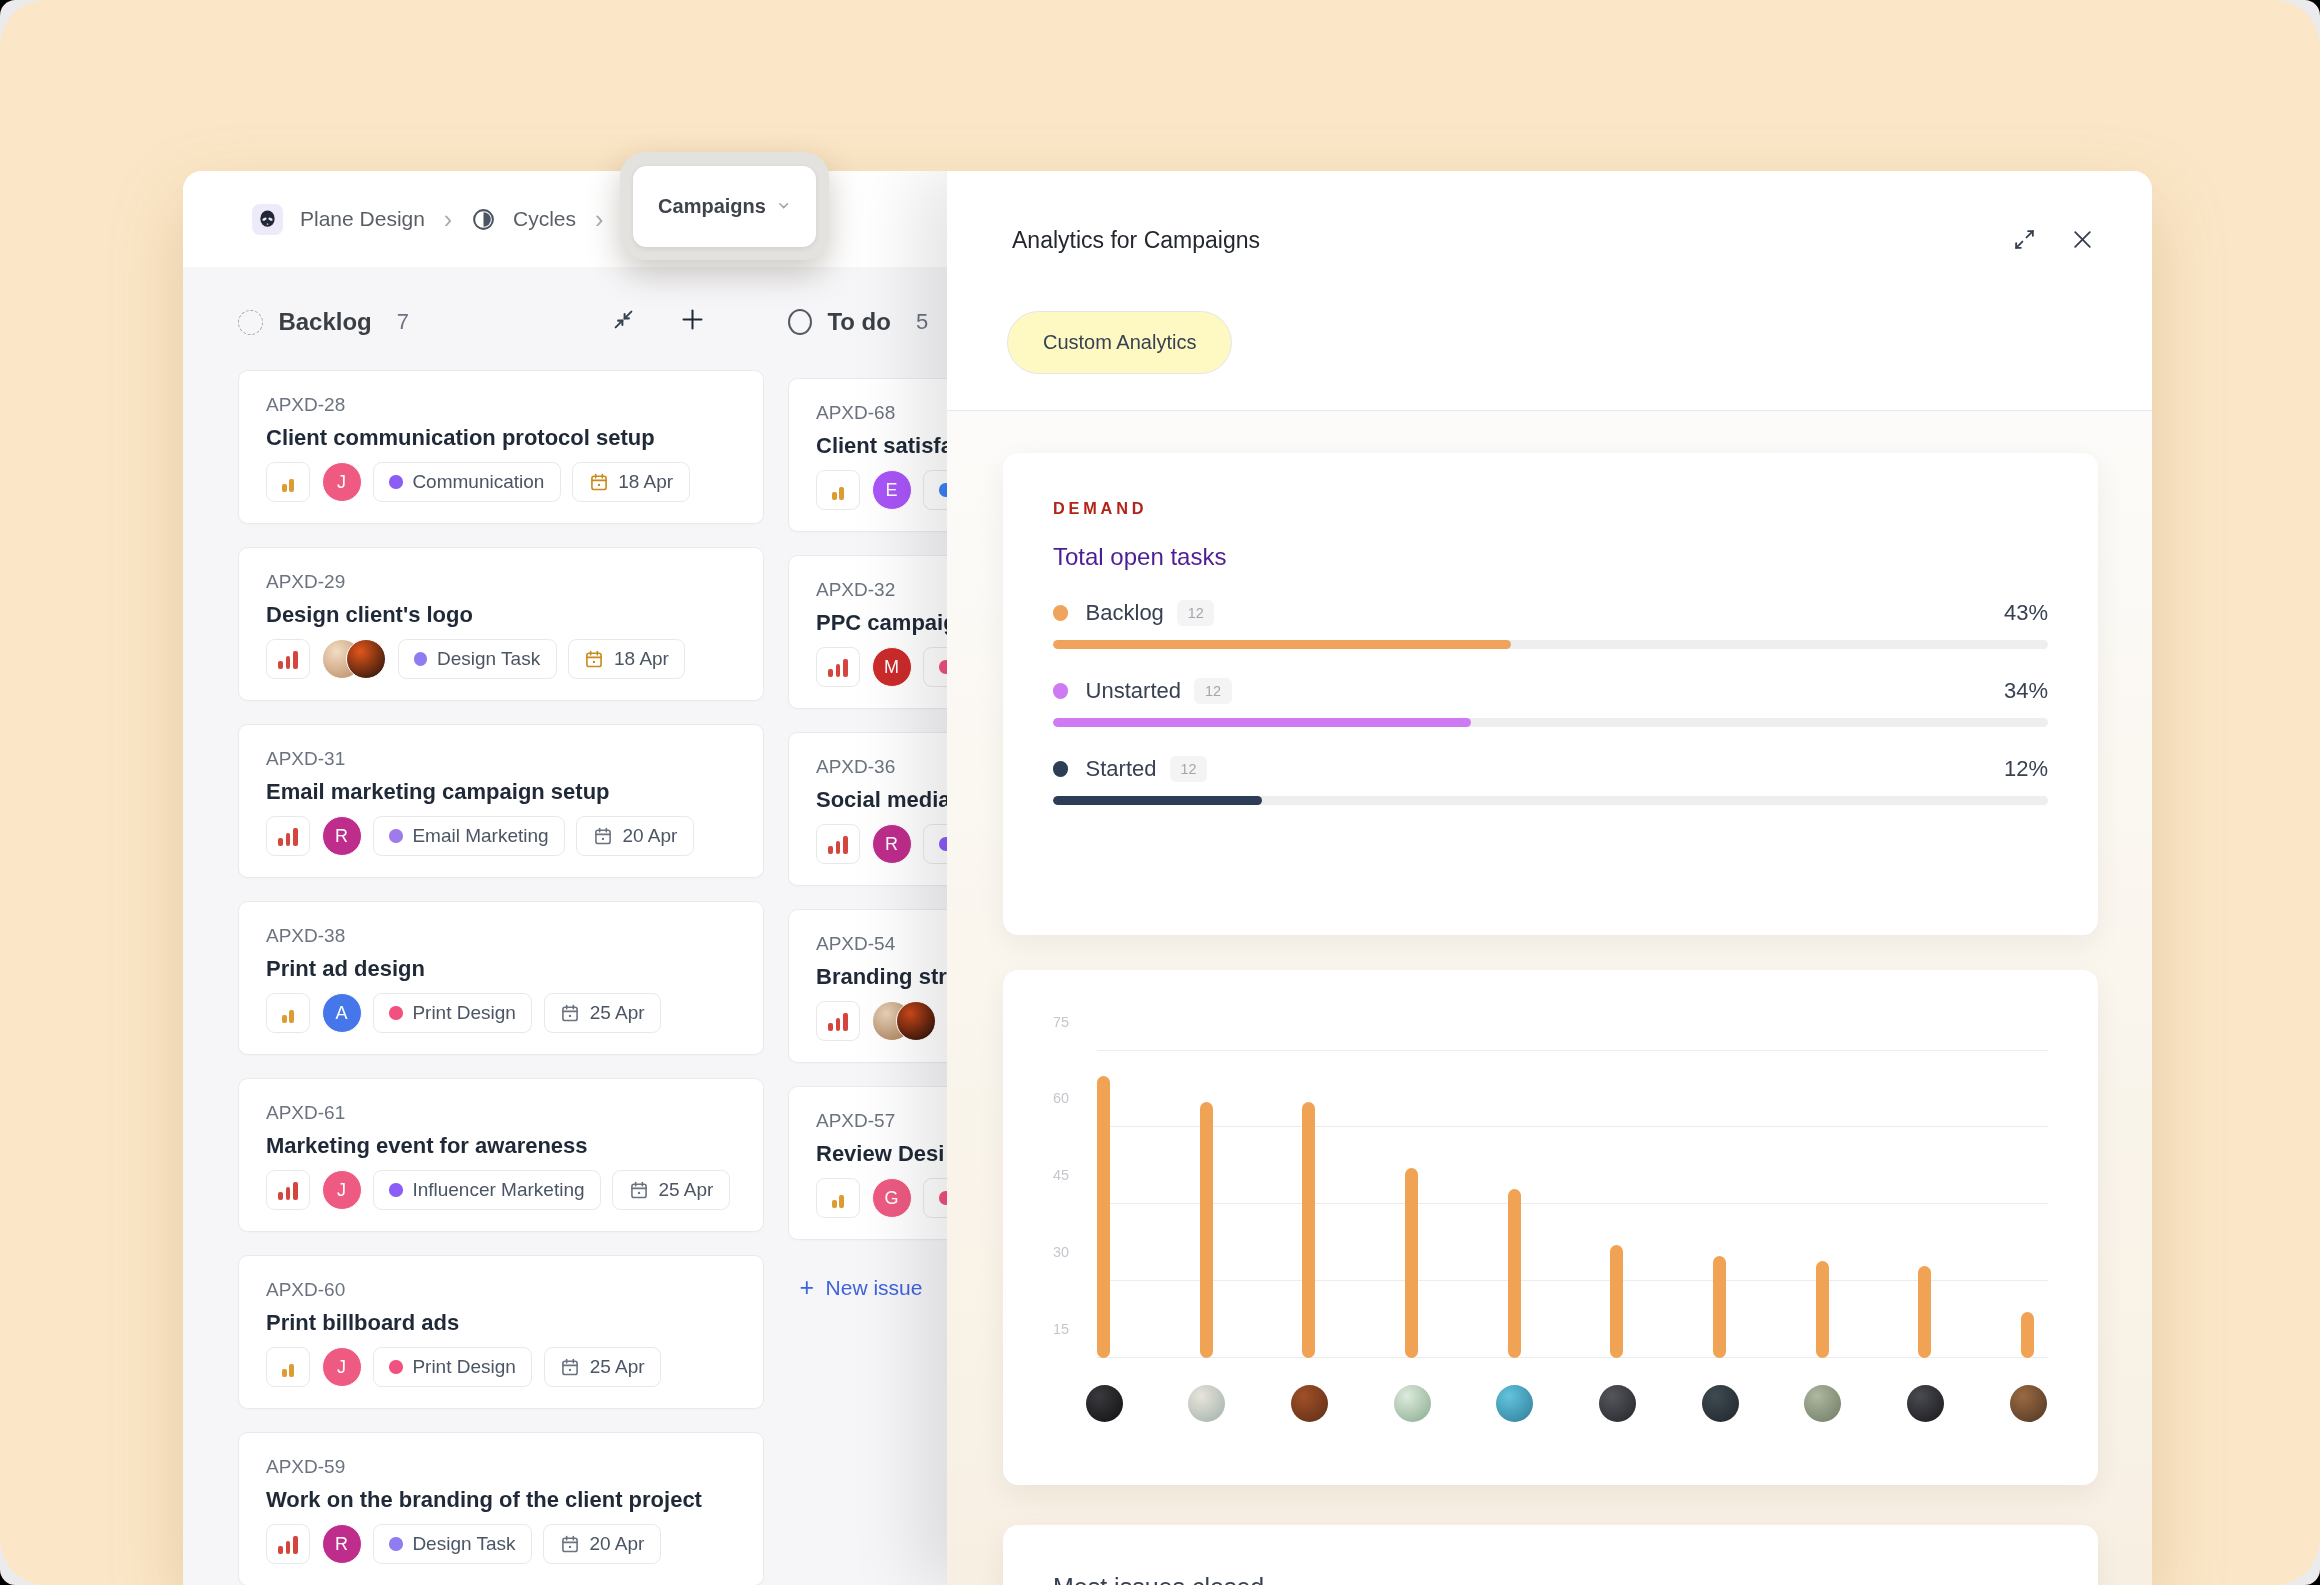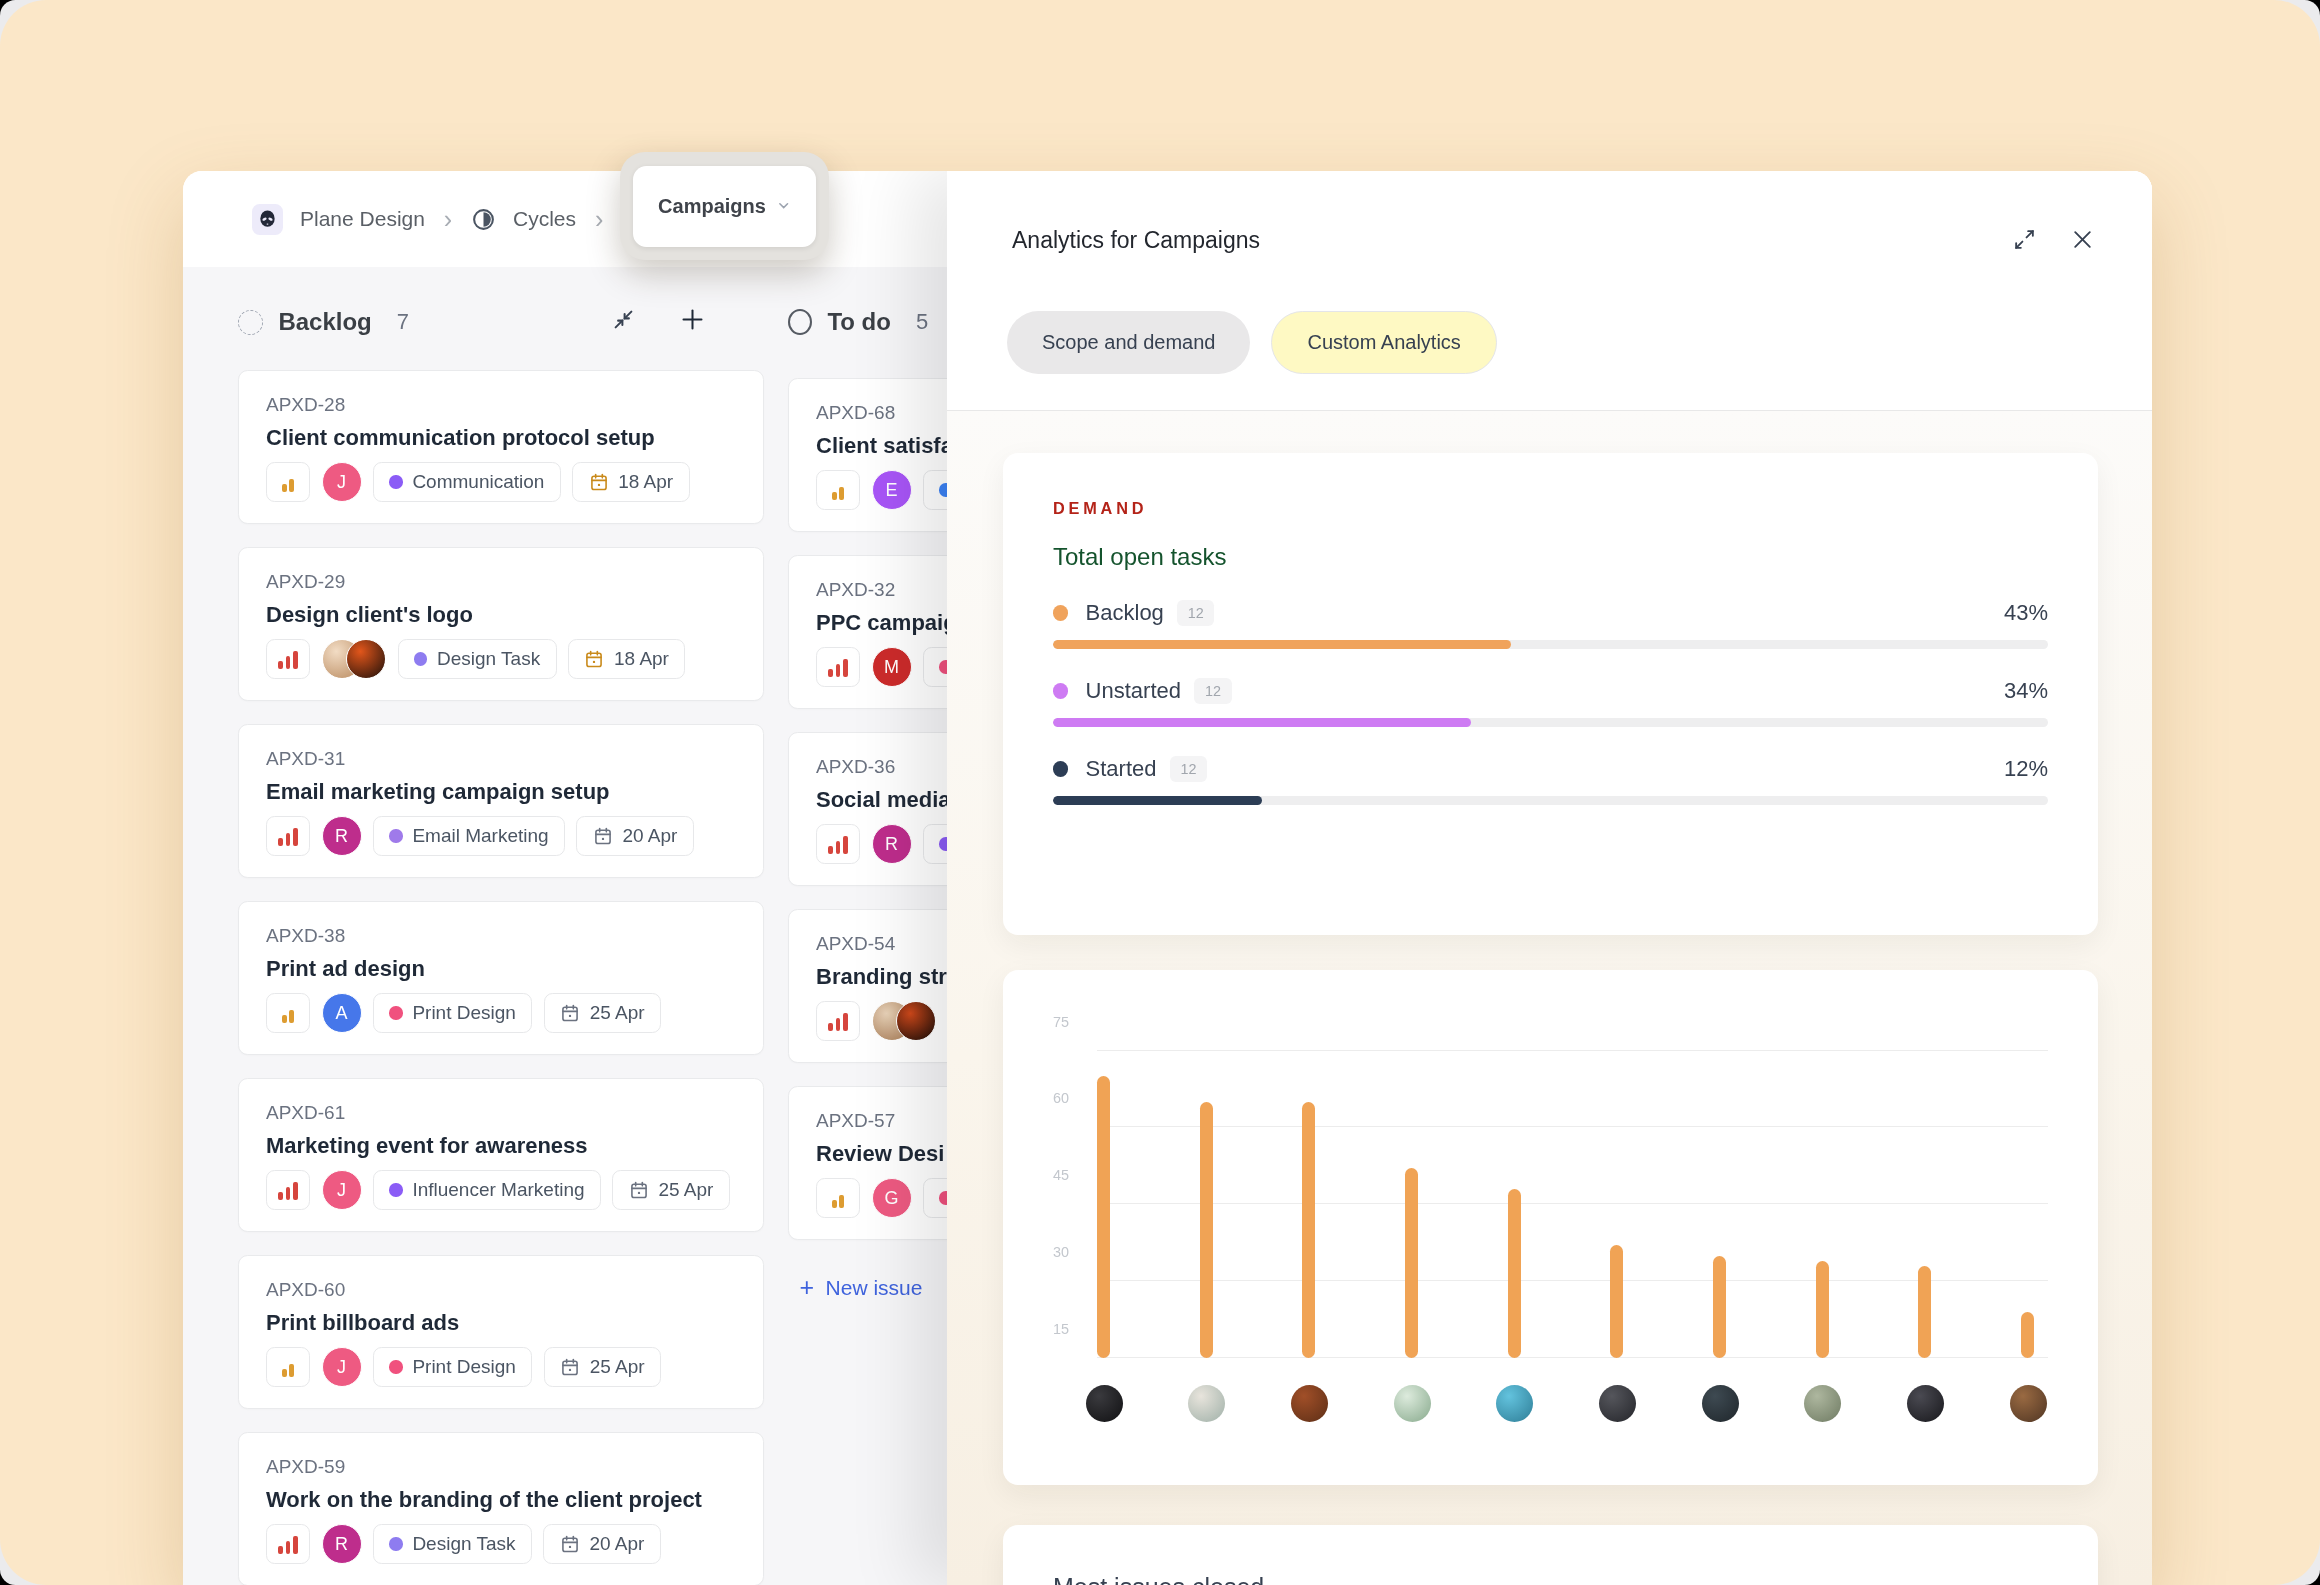--- a/index.html
+++ b/index.html
@@ -82,21 +82,21 @@
   .panel-divider{ position:absolute; left:0; top:239px; width:100%; height:1px; background:#E8E8E8; }
   .panel-body{
     position:absolute; left:0; top:240px; right:0; bottom:0;
     background:linear-gradient(180deg,#FCFBF9 0%,#FAF5EC 55%,#F7EFE2 100%);
   }
   .acard{ position:absolute; left:56px; width:1095px; background:#fff; border-radius:15.4px; box-shadow:0 9.6px 29px rgba(40,30,10,.06); }
   .acard-demand{ top:42px; height:482px; padding:46px 50px; }
   .acard-scope{ top:559px; height:515px; padding:44px 50px; }
   .acard-most{ top:1114px; height:211px; padding:44px 50px; }
   .eyebrow{ font-size:16.3px; font-weight:700; letter-spacing:3.8px; }
-  .demand-sub{ font-size:24px; color:#14532d; margin-top:25px; }
+  .demand-sub{ font-size:24px; color:#4c1d95; margin-top:25px; }
   .demand-total{ font-size:40px; font-weight:600; color:#1F2937; margin-top:15.4px; }
   .drow{ margin-top:29px; }
   .drow-line{ display:flex; align-items:center; gap:13.4px; }
   .drow .dlabel{ font-size:22px; color:#374151; margin-left:3.8px; }
   .drow .dbadge{ font-size:14.4px; color:#A1A6AD; background:#F4F4F5; border-radius:5.8px; padding:4.8px 10.6px; }
   .drow .dpct{ margin-left:auto; font-size:22px; color:#374151; }
   .track{ margin-top:14.4px; height:8.6px; border-radius:4.8px; background:#EEEEEF; overflow:hidden; }
   .fill{ height:8.6px; border-radius:4.8px; }
   .most-title{ font-size:25px; color:#374151; margin-top:3.8px; }
 
@@ -581,21 +581,20 @@
             </svg>
           </span>
           <span>
             <svg class="ic" width="25" height="25" viewBox="0 0 24 24" fill="none" stroke="#374151" stroke-width="1.8" stroke-linecap="round">
               <path d="M5 5 L19 19"></path>
                 <path d="M19 5 L5 19"></path>
             </svg>
           </span>
         </div>
         <div class="tabs">
-          <div class="tab active">Scope and demand</div>
           <div class="tab ghost">Custom Analytics</div>
         </div>
       </div>
       <div class="panel-divider"></div>
 
       <div class="panel-body">
 
         <div class="acard acard-demand">
           <div class="eyebrow" style="color: rgb(180, 35, 24);">DEMAND</div>
           <div class="demand-sub">Total open tasks</div>

